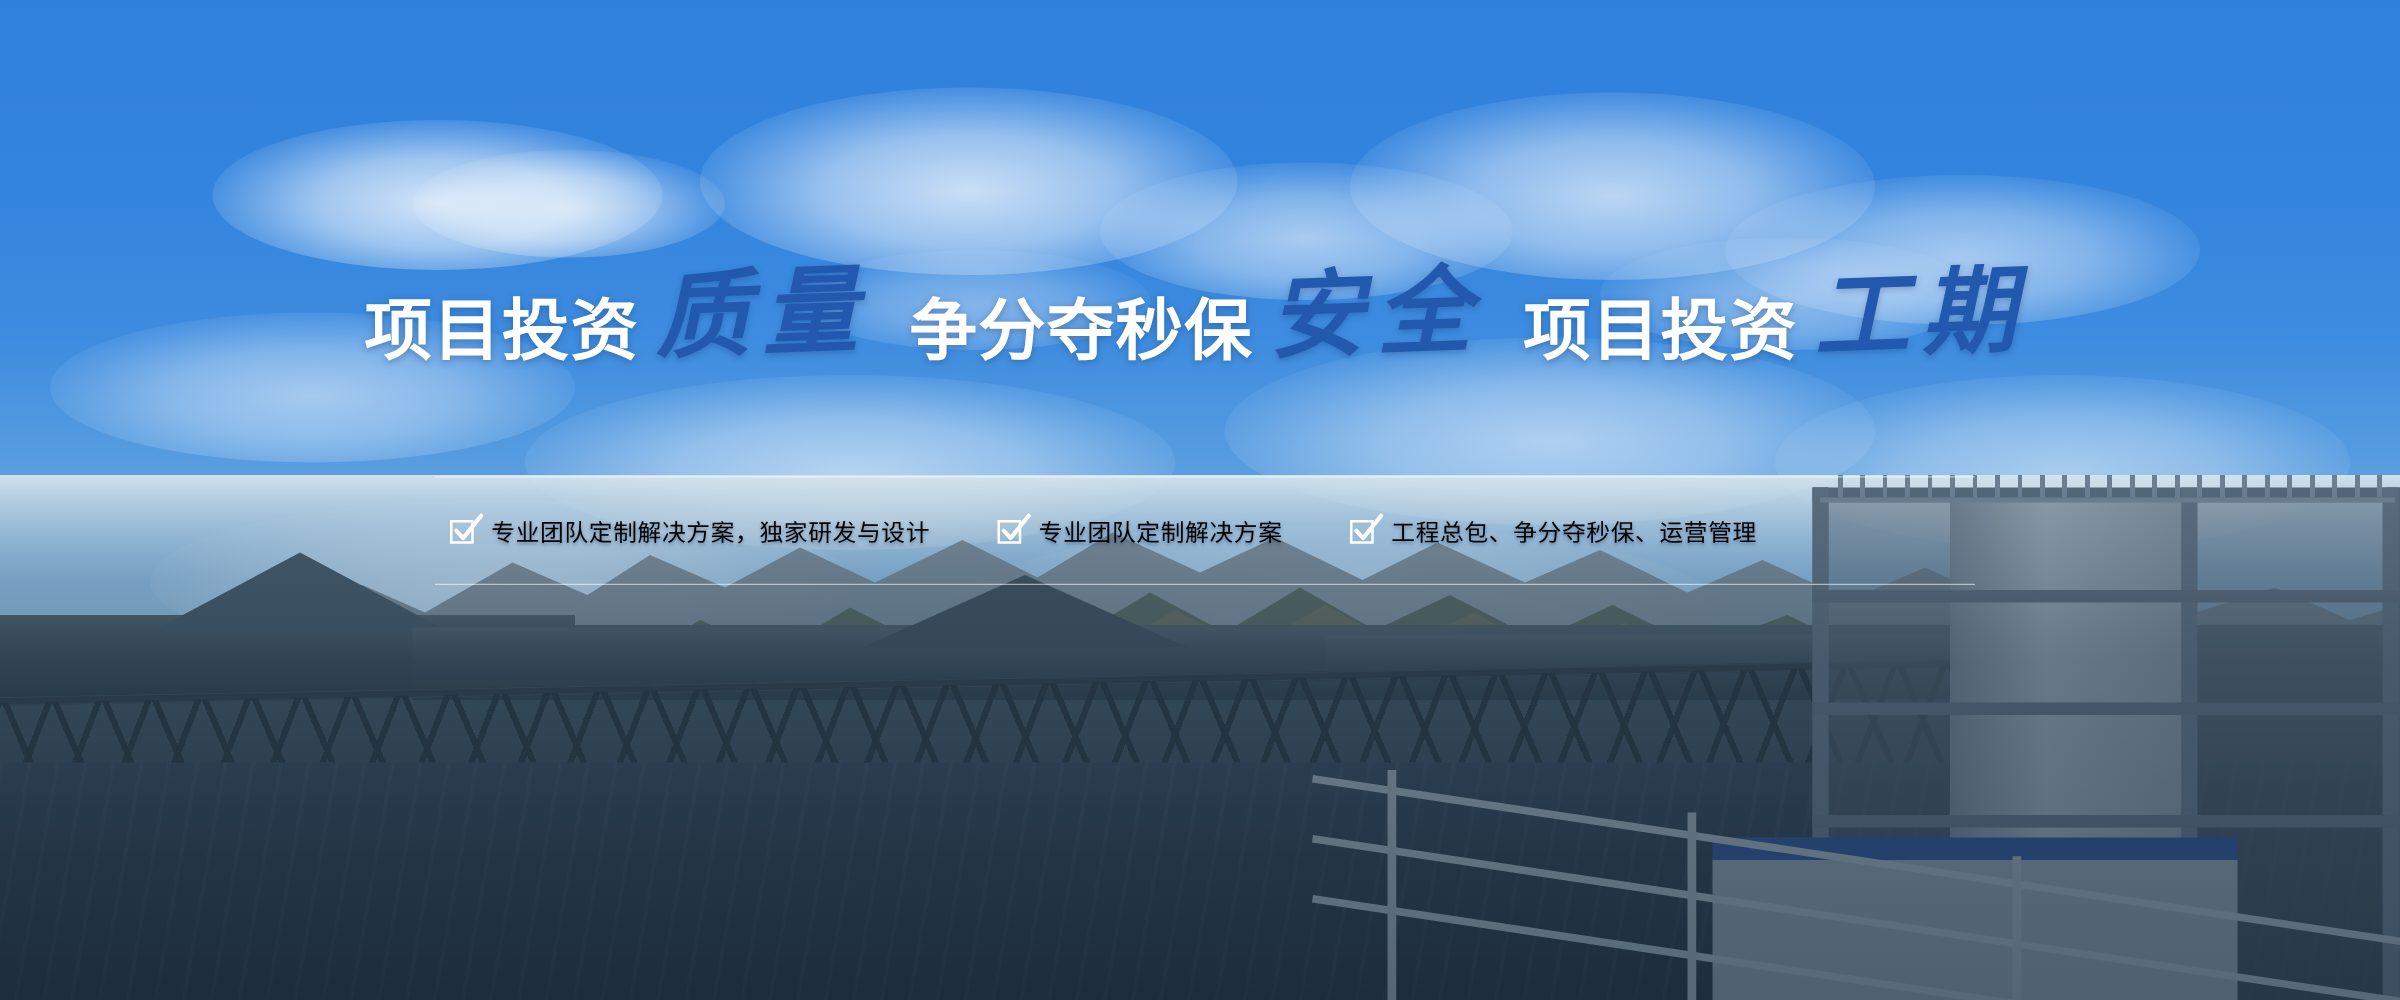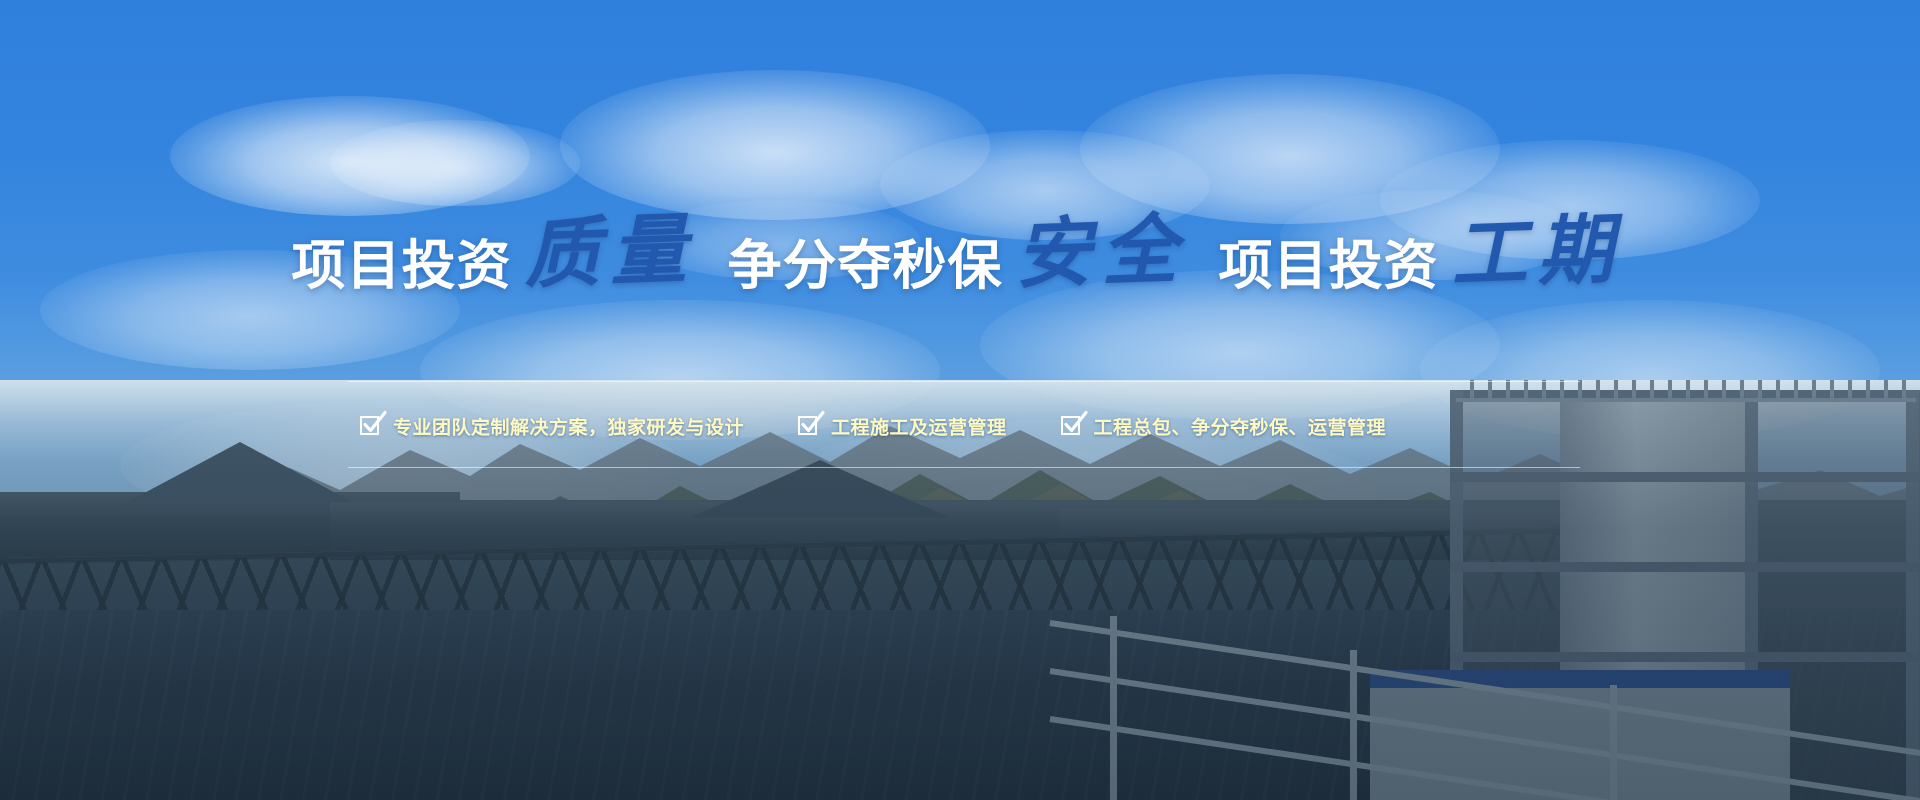--- a/index.html
+++ b/index.html
@@ -347,22 +347,22 @@
   }
   .bullet {
     display: flex;
     align-items: center;
     gap: 14px;
     white-space: nowrap;
   }
   .bullet .label {
     font-family: "Liberation Sans", "DejaVu Sans", sans-serif;
     font-size: 19px;
-    font-weight: 700;
-    color: #fef9c3;
+    font-weight: 400;
+    color: #000000;
     letter-spacing: .5px;
     text-shadow: 0 1px 3px rgba(20,50,90,.45);
   }
   .checkbox {
     position: relative;
     width: 19px; height: 19px;
     border: 2px solid #ffffff;
     flex: 0 0 auto;
   }
   .checkbox svg {
@@ -488,21 +488,21 @@
         </span>
         <span class="label">专业团队定制解决方案，独家研发与设计</span>
       </div>
 
       <div class="bullet">
         <span class="checkbox">
           <svg viewBox="0 0 26 26" fill="none" xmlns="http://www.w3.org/2000/svg">
             <path d="M4 13.5 L9.5 19.5 L24 1.5" stroke="#ffffff" stroke-width="3.2" stroke-linecap="round" stroke-linejoin="round"></path>
           </svg>
         </span>
-        <span class="label">工程施工及运营管理</span>
+        <span class="label">专业团队定制解决方案</span>
       </div>
 
       <div class="bullet">
         <span class="checkbox">
           <svg viewBox="0 0 26 26" fill="none" xmlns="http://www.w3.org/2000/svg">
             <path d="M4 13.5 L9.5 19.5 L24 1.5" stroke="#ffffff" stroke-width="3.2" stroke-linecap="round" stroke-linejoin="round"></path>
           </svg>
         </span>
         <span class="label">工程总包、争分夺秒保、运营管理</span>
       </div>

